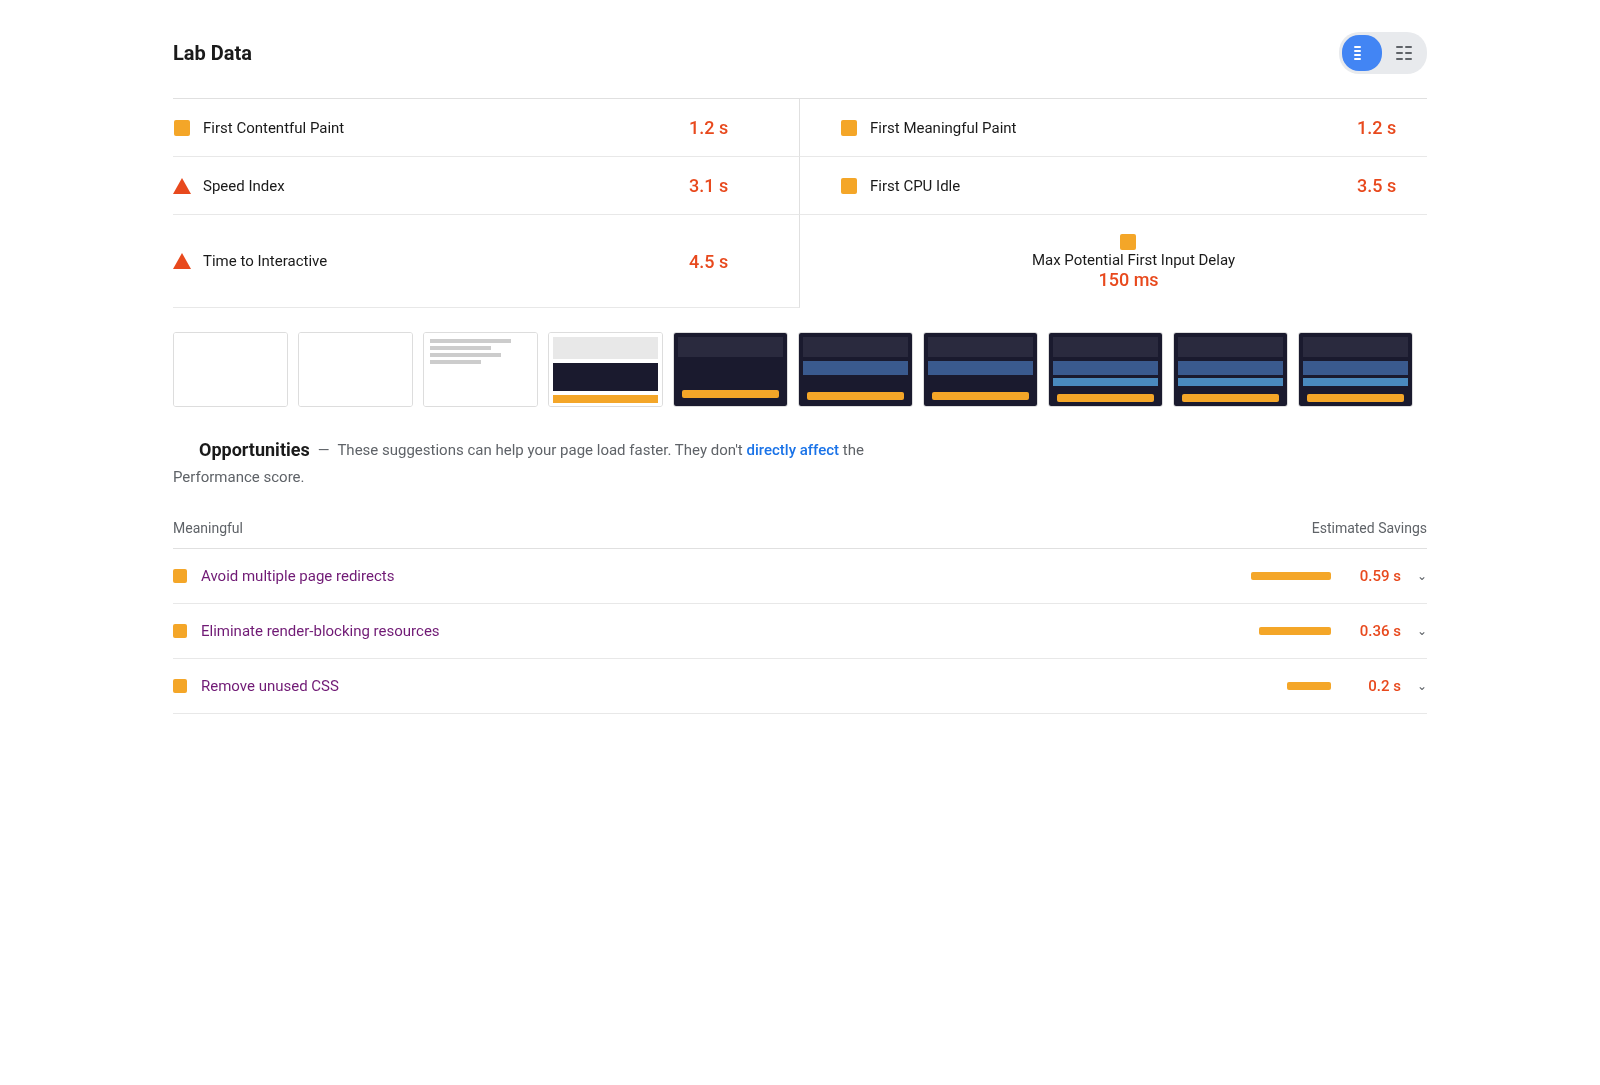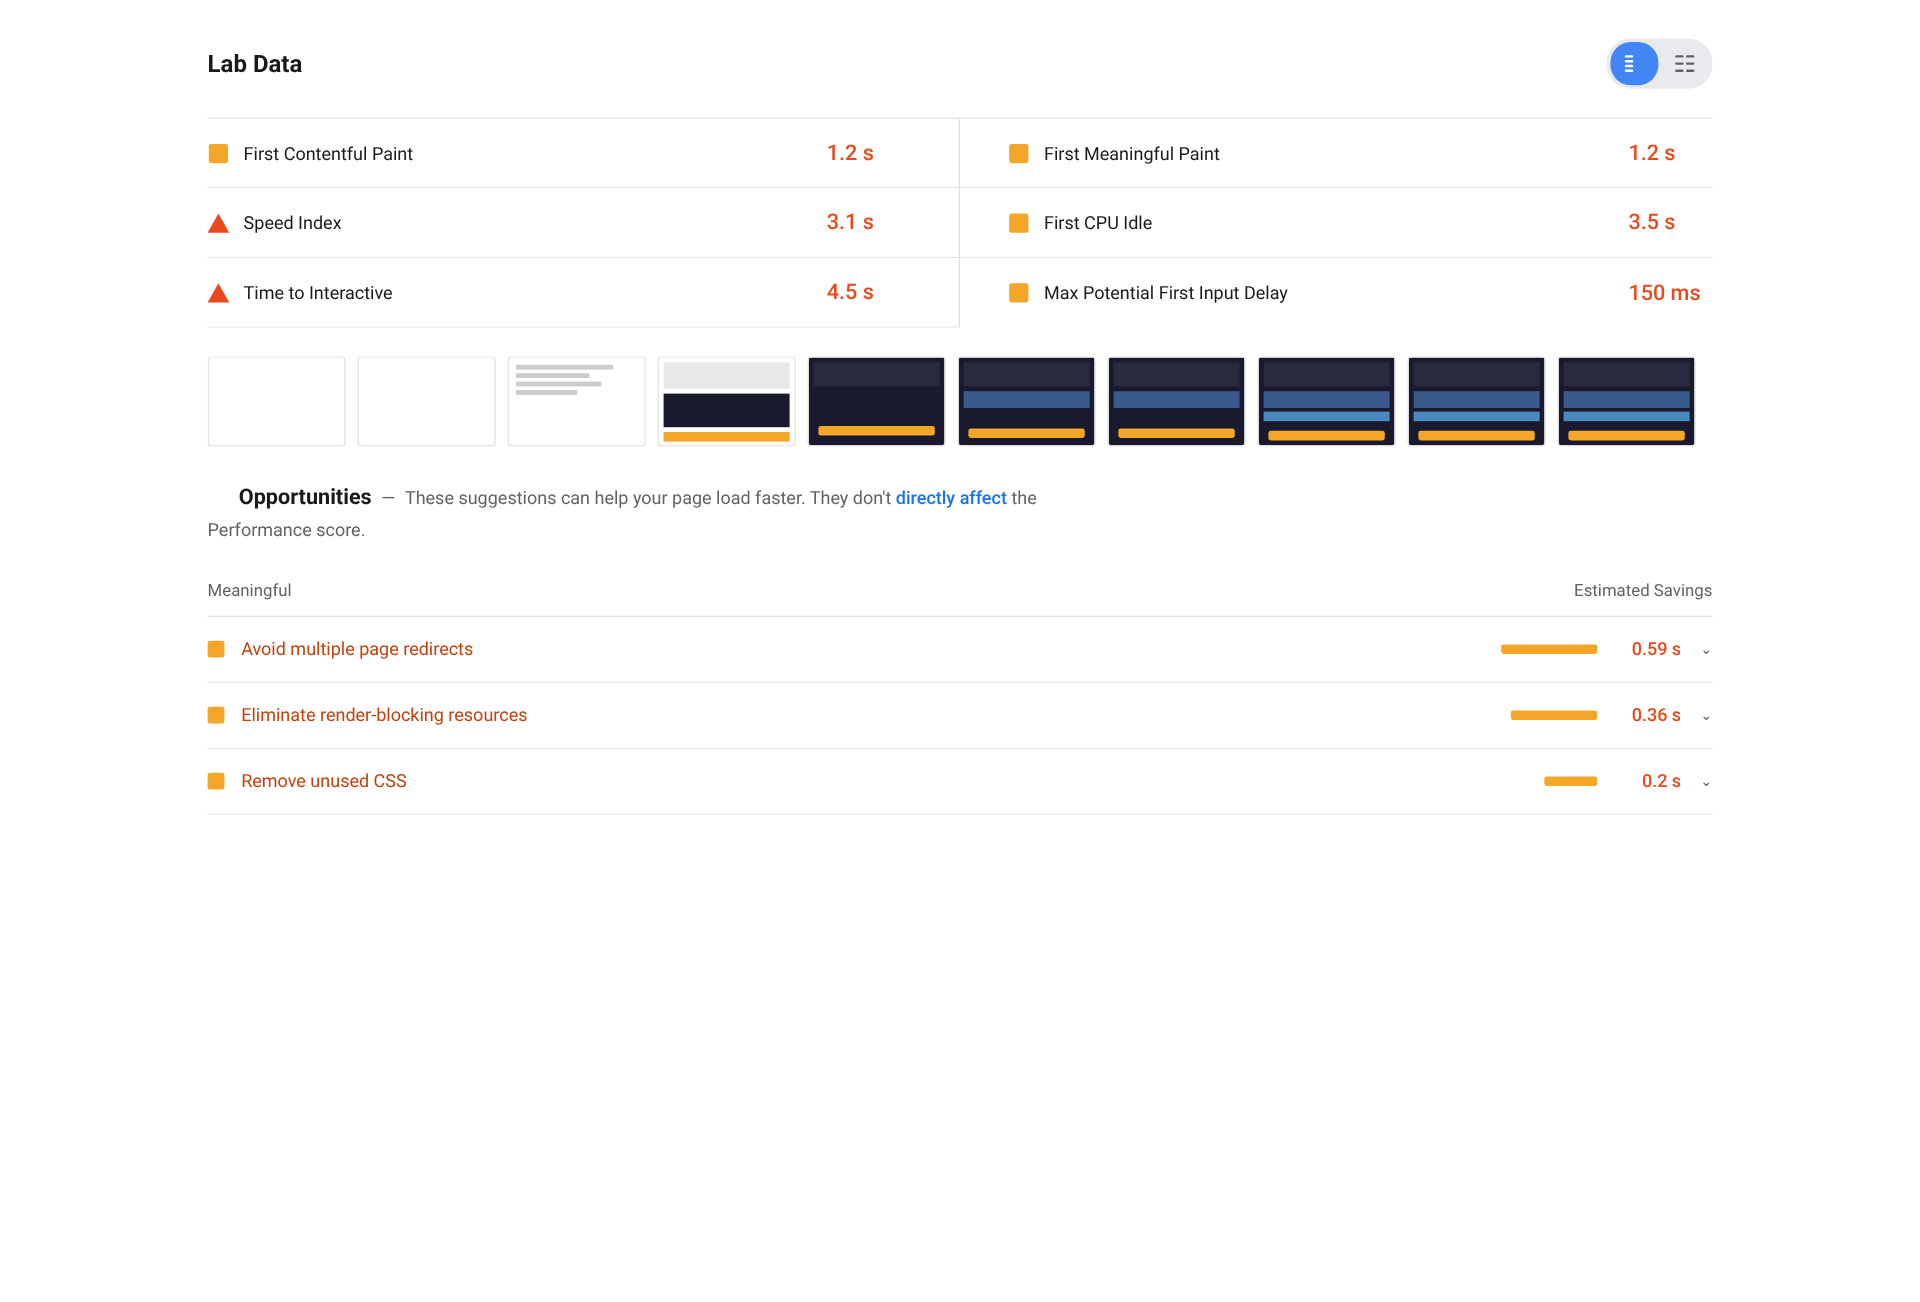--- a/index.html
+++ b/index.html
@@ -64,20 +64,21 @@
       gap: 0;
     }
     .metric-row {
       display: flex;
       align-items: center;
       padding: 18px 0;
       border-bottom: 1px solid #e8e8e8;
     }
     .metric-row:last-child {
       border-bottom: none;
+      flex-direction: column;
     }
     .metric-left-col {
       border-right: 1px solid #e0e0e0;
       padding-right: 40px;
     }
     .metric-right-col {
       padding-left: 40px;
     }
     .metric-icon {
       width: 18px;
@@ -189,21 +190,21 @@
     }
     .opp-icon {
       width: 14px;
       height: 14px;
       border-radius: 2px;
       margin-right: 14px;
       flex-shrink: 0;
     }
     .opp-label {
       font-size: 15px;
-      color: #c2410c;
+      color: #701a75;
       flex: 1;
     }
     .opp-savings {
       display: flex;
       align-items: center;
       gap: 10px;
     }
     .opp-bar {
       height: 8px;
       border-radius: 2px;

